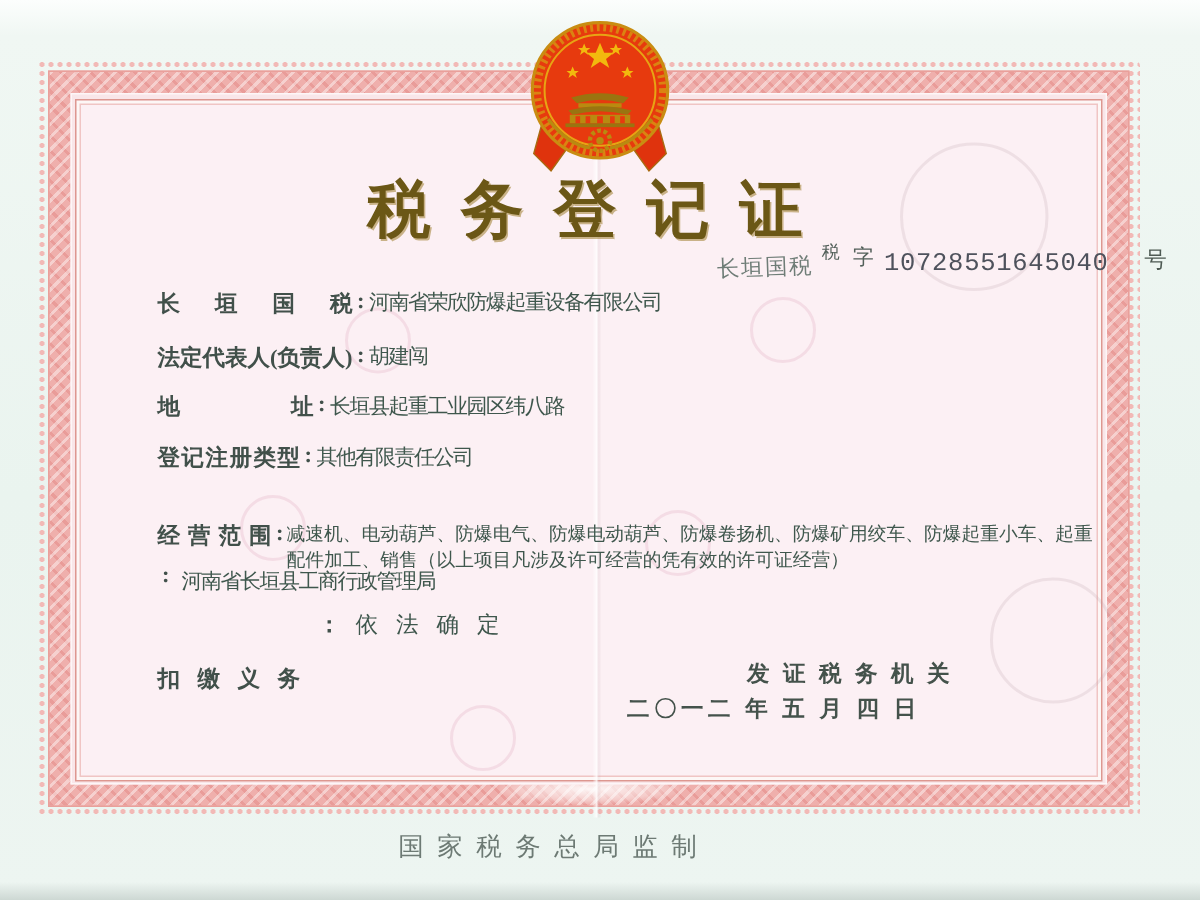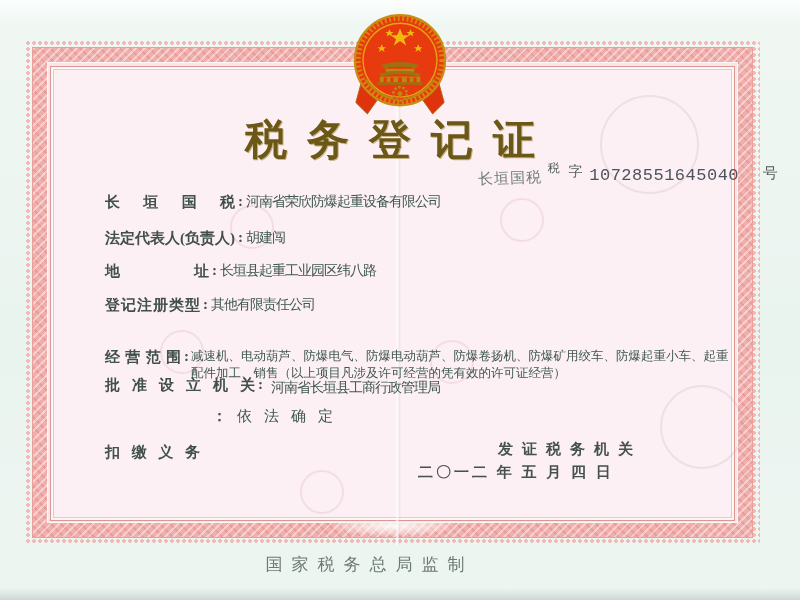--- a/index.html
+++ b/index.html
@@ -184,21 +184,20 @@
     <span class="flabel">登记注册类型</span>
     <span class="colon">:</span>
     <span class="fvalue">其他有限责任公司</span>
   </div>
   <div class="row r5">
     <span class="flabel">经营范围</span>
     <span class="colon">:</span>
     <span class="fvalue">减速机、电动葫芦、防爆电气、防爆电动葫芦、防爆卷扬机、防爆矿用绞车、防爆起重小车、起重配件加工、销售（以上项目凡涉及许可经营的凭有效的许可证经营）</span>
   </div>
   <div class="row r6">
-    <span class="flabel">批准设立机关</span>
     <span class="colon">:</span>
     <span class="fvalue">河南省长垣县工商行政管理局</span>
   </div>
   <div class="row r7">
     <span class="flabel">扣缴义务</span>
     <span class="colon">：</span>
     <span class="fvalue">依法确定</span>
   </div>
 
   <div class="txt issuer">发证税务机关</div>

